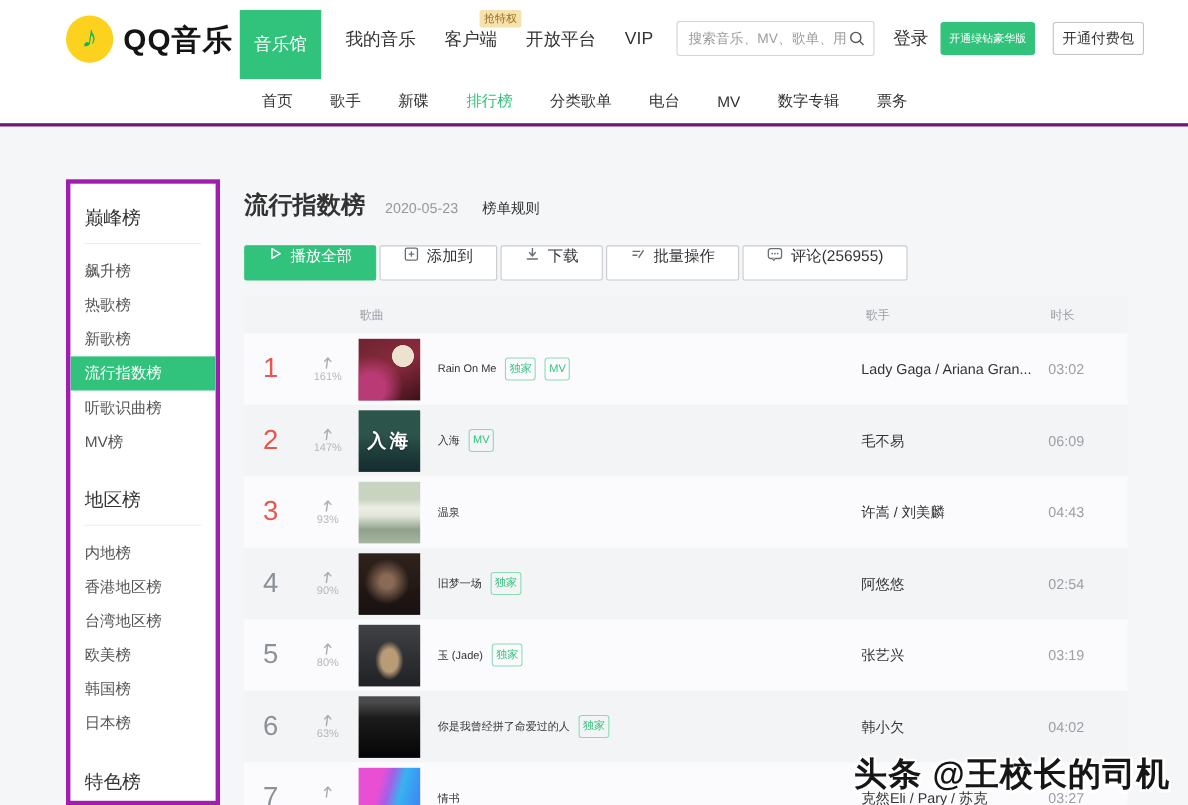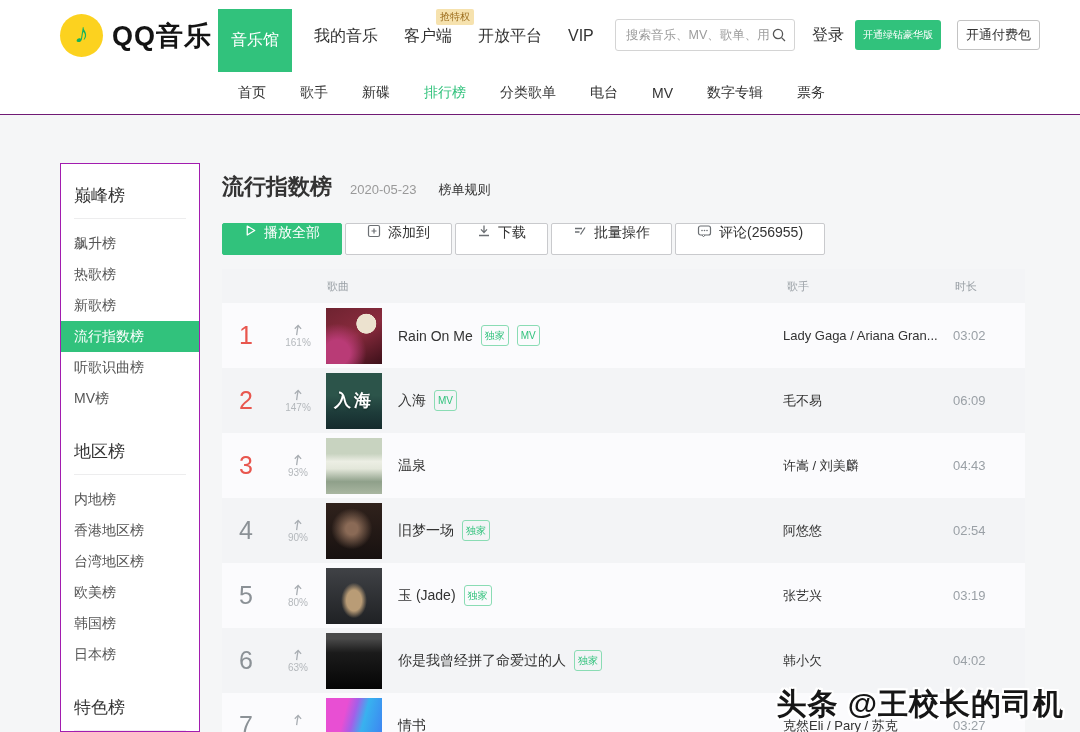--- a/index.html
+++ b/index.html
@@ -28,28 +28,28 @@
   .search input::placeholder{color:#9b9b9b}
   .search svg{margin-right:7px;flex:none}
   .login{position:absolute;left:812px;top:25px;font-size:16px;color:#333}
   .btn-green-vip{position:absolute;left:855px;top:20px;height:30px;padding:0 8px;background:#31c27c;
                  color:#fff;font-size:10px;border:0;border-radius:3px;font-family:inherit;cursor:pointer}
   .btn-pay{position:absolute;left:957px;top:20px;height:30px;padding:0 8px;background:#fff;color:#333;
            font-size:13px;border:1px solid #c3c3c3;border-radius:3px;font-family:inherit;cursor:pointer}
 
   
   .subnav{position:absolute;top:72px;left:0;width:1080px;height:43px;background:#fff;
-          border-bottom:1px solid #701a75;display:flex;align-items:center;gap:34px;
+          border-bottom:3px solid #701a75;display:flex;align-items:center;gap:34px;
           padding-left:238px;box-sizing:border-box}
   .sub-item{font-size:14px;color:#333;white-space:nowrap}
   .sub-item.active{color:#31c27c}
 
   
   .sidebar{position:absolute;left:60px;top:163px;width:140px;height:569px;background:#fff;
-           border:1px solid #a21caf;box-sizing:border-box;overflow:hidden}
+           border:4px solid #a21caf;box-sizing:border-box;overflow:hidden}
   .side-title{font-size:17px;color:#333;font-weight:400;margin:20px 0 0 13px}
   .side-title.gap{margin-top:26px}
   .side-divider{height:1px;background:#ededee;margin:11px 13px 9px 13px}
   .side-item{display:flex;align-items:center;height:31px;padding-left:13px;font-size:14px;color:#555}
   .side-item.active{background:#31c27c;color:#fff}
 
   
   .main{position:absolute;left:222px;top:163px;width:803px}
   .title-row{display:flex;align-items:baseline;margin-top:9px}
   .page-title{font-size:22px;color:#333;font-weight:600;margin:0}
@@ -66,21 +66,21 @@
   .r-odd{background:#fbfbfd}
   .r-even{background:#f3f4f6}
   .rank{width:48px;text-align:center;font-size:25px;color:#8b9196;flex:none}
   .rank.hot{color:#e8564e}
   .trend{width:56px;flex:none;display:flex;flex-direction:column;align-items:center}
   .pct{font-size:10px;color:#b4b8bc;margin-top:1px;min-height:11px}
   .cover{width:56px;height:56px;flex:none;display:flex;align-items:center;justify-content:center;overflow:hidden}
   .cover-text{color:#fff;font-size:17px;font-weight:700;letter-spacing:3px;text-shadow:0 1px 2px rgba(0,0,0,.4)}
   .cover-text:empty{display:none}
   .cell-song{flex:1;display:flex;align-items:center;padding-left:16px;min-width:0}
-  .song-title{font-size:14px;color:#333}
+  .song-title{font-size:10px;color:#333}
   .badge{font-size:10px;color:#31c27c;border:1px solid #8adcb4;border-radius:3px;
          padding:4px 3px;margin-left:8px;line-height:1.15;white-space:nowrap}
   .badge:empty{display:none}
   .cell-artist{width:170px;flex:none;font-size:13px;color:#333;white-space:nowrap;overflow:hidden}
   .cell-dur{width:72px;flex:none;font-size:13px;color:#9aa0a6}
 
   .watermark{position:absolute;right:16px;top:684px;font-size:30px;font-weight:700;color:#161616;
              white-space:nowrap;letter-spacing:1px;
              text-shadow:-2px -2px 0 #fff,2px -2px 0 #fff,-2px 2px 0 #fff,2px 2px 0 #fff,
                           0 -2px 0 #fff,0 2px 0 #fff,-2px 0 0 #fff,2px 0 0 #fff}

